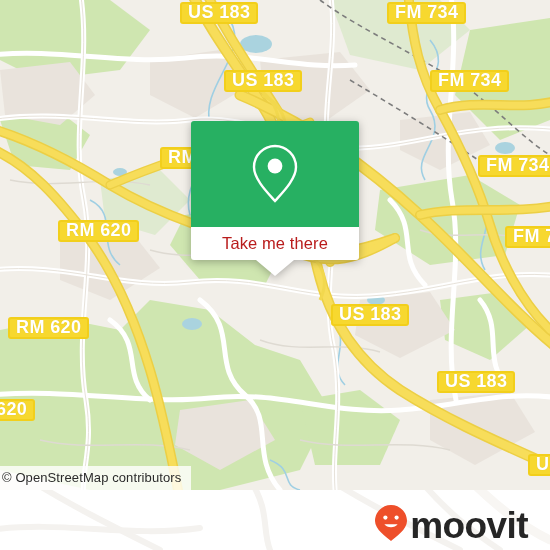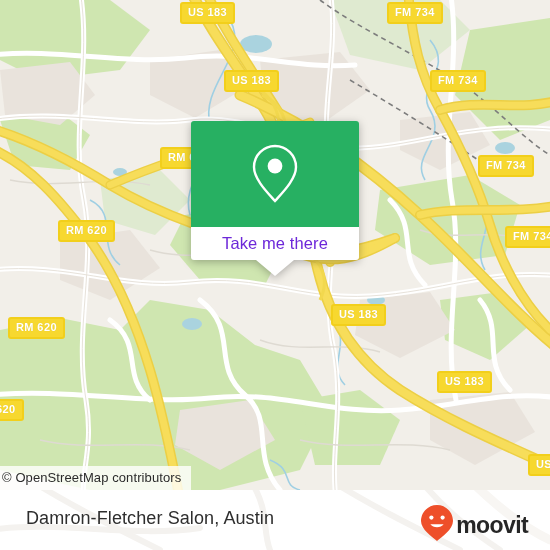--- a/index.html
+++ b/index.html
@@ -26,48 +26,48 @@
   
   .popup{position:absolute;left:191px;top:121px;width:168px;z-index:40;
     filter:drop-shadow(0 2px 4px rgba(0,0,0,.28));}
   .popup-head{
     height:106px;background:#27b062;border-radius:3px 3px 0 0;
     display:flex;align-items:center;justify-content:center;
   }
   .popup-foot{
     height:33px;background:#ffffff;border-radius:0 0 3px 3px;
     display:flex;align-items:center;justify-content:center;
-    font-size:16.5px;color:#6d28d9;letter-spacing:.1px;
+    font-size:16.5px;color:#b91c1c;letter-spacing:.1px;
   }
   .popup-tail{
     width:0;height:0;margin:0 auto;
     border-left:19px solid transparent;border-right:19px solid transparent;
     border-top:16px solid #ffffff;
   }
   .pin-svg{display:block;}
 
   
   .shield{
     position:absolute;z-index:25;
     background:#f7d82f;border:2px solid #f2cf1b;border-radius:3px;
-    color:#ffffff;font-size:11px;font-weight:bold;
+    color:#ffffff;font-size:18px;font-weight:bold;
     padding:2px 6px 3px 6px;white-space:nowrap;
     letter-spacing:.4px;line-height:13px;
     text-shadow:0 0 1px rgba(0,0,0,.12);
   }
 
   
   .footer{position:absolute;left:0;top:490px;width:550px;height:60px;background:#ffffff;overflow:hidden;}
   .footer-lines{position:absolute;left:0;top:0;width:550px;height:60px;}
   .footer-title{
     position:absolute;left:26px;top:18px;
     font-size:18px;color:#2e2e2e;letter-spacing:.1px;white-space:nowrap;
   }
   .brand{position:absolute;right:22px;top:14px;display:flex;align-items:center;gap:2px;}
-  .brand-word{font-size:23px;font-weight:bold;color:#262626;letter-spacing:-.6px;line-height:31px;}
+  .brand-word{font-size:37px;font-weight:bold;color:#262626;letter-spacing:-.6px;line-height:31px;}
 </style>
 </head>
 <body>
 
 <div class="app">
 
   <div class="map">
 
     <svg class="map-canvas" viewBox="0 0 550 490" preserveAspectRatio="none">
       <defs>
@@ -256,21 +256,20 @@
         <path d="M30 -10 C70 15 110 35 160 60"></path>
         <path d="M250 -10 C270 20 262 40 270 60"></path>
         <path d="M330 -10 C370 15 410 35 460 60"></path>
         <path d="M420 -10 C445 20 470 40 500 60"></path>
         <path d="M-10 40 C60 30 130 48 200 38"></path>
       </g>
       <g stroke="#f8f6f3" fill="none" stroke-width="9" stroke-linecap="round">
         <path d="M470 -10 C500 20 525 38 550 50"></path>
       </g>
     </svg>
-    <div class="footer-title">Damron-Fletcher Salon, Austin</div>
     <div class="brand">
       <span>
         <svg width="34" height="38" viewBox="0 0 34 38">
           <path d="M17 1 C8.2 1 1 8.2 1 17 C1 25.5 12 32.5 17 37 C22 32.5 33 25.5 33 17 C33 8.2 25.8 1 17 1 Z" fill="#ee4f2a"></path>
           <circle cx="11.4" cy="13.6" r="2.1" fill="#ffffff"></circle>
           <circle cx="22.6" cy="13.6" r="2.1" fill="#ffffff"></circle>
           <path d="M10.4 20.2 C13 24.2 21 24.2 23.6 20.2 Z" fill="#ffffff"></path>
         </svg>
       </span>
       <span class="brand-word">moovit</span>

